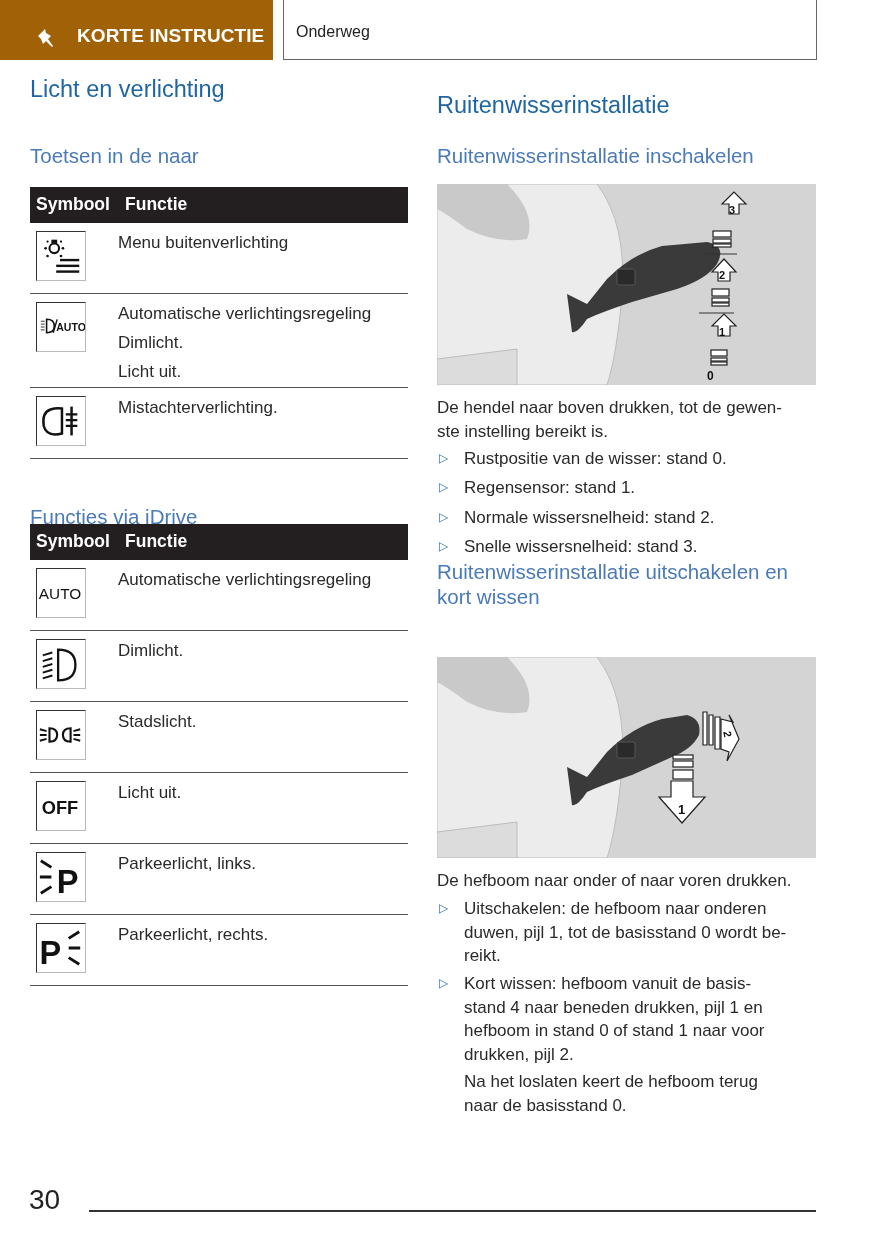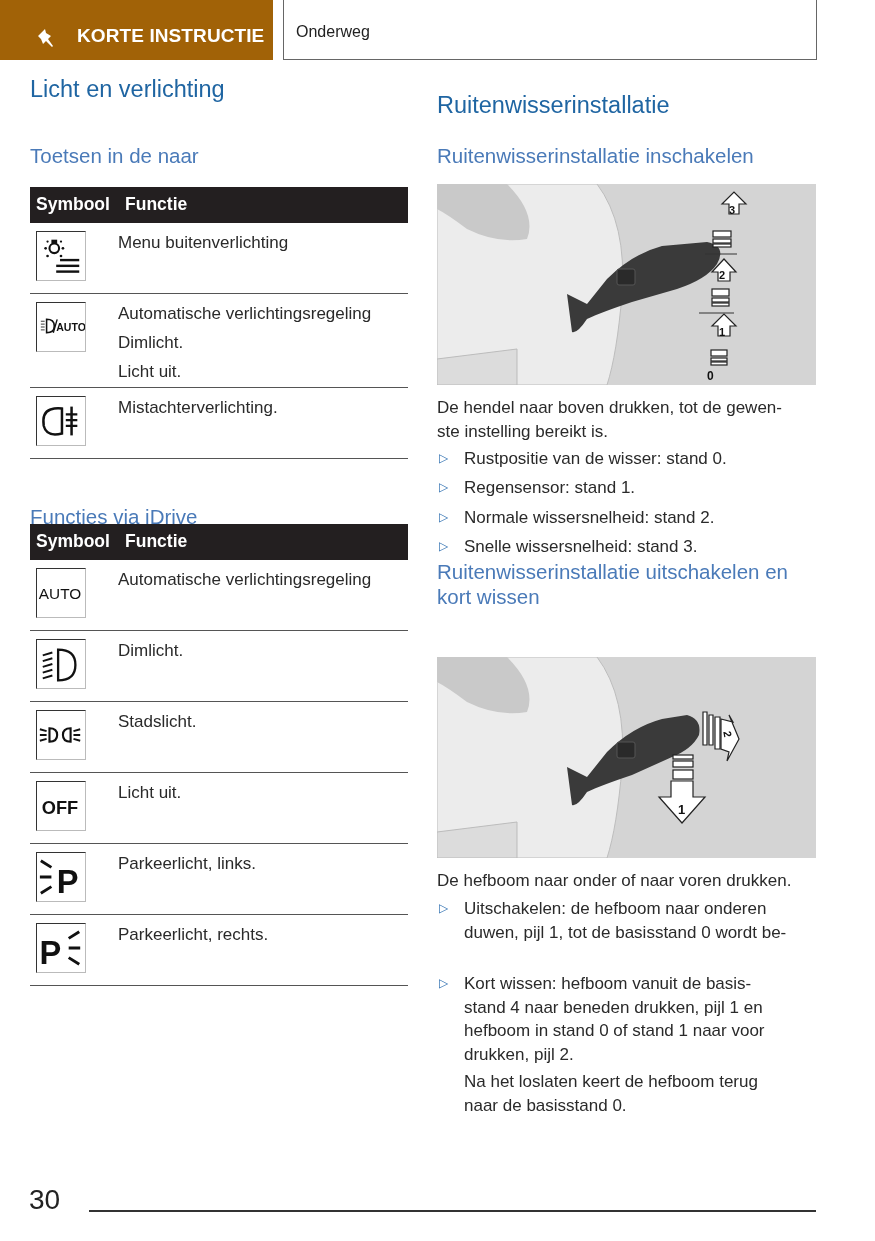--- a/index.html
+++ b/index.html
@@ -245,20 +245,21 @@
   </svg>
 </div>
 
 <div class="para" style="top:869px;">De hefboom naar onder of naar voren drukken.</div>
 
 <div class="bul" style="top:897px;">
   <span class="tri">▷</span>
   <span class="bt">
     <div>Uitschakelen: de hefboom naar onderen</div>
     <div>duwen, pijl 1, tot de basisstand 0 wordt be-</div>
+    <div>reikt.</div>
   </span>
 </div>
 <div class="bul" style="top:972px;">
   <span class="tri">▷</span>
   <span class="bt">
     <div>Kort wissen: hefboom vanuit de basis-</div>
     <div>stand 4 naar beneden drukken, pijl 1 en</div>
     <div>hefboom in stand 0 of stand 1 naar voor</div>
     <div>drukken, pijl 2.</div>
   </span>

